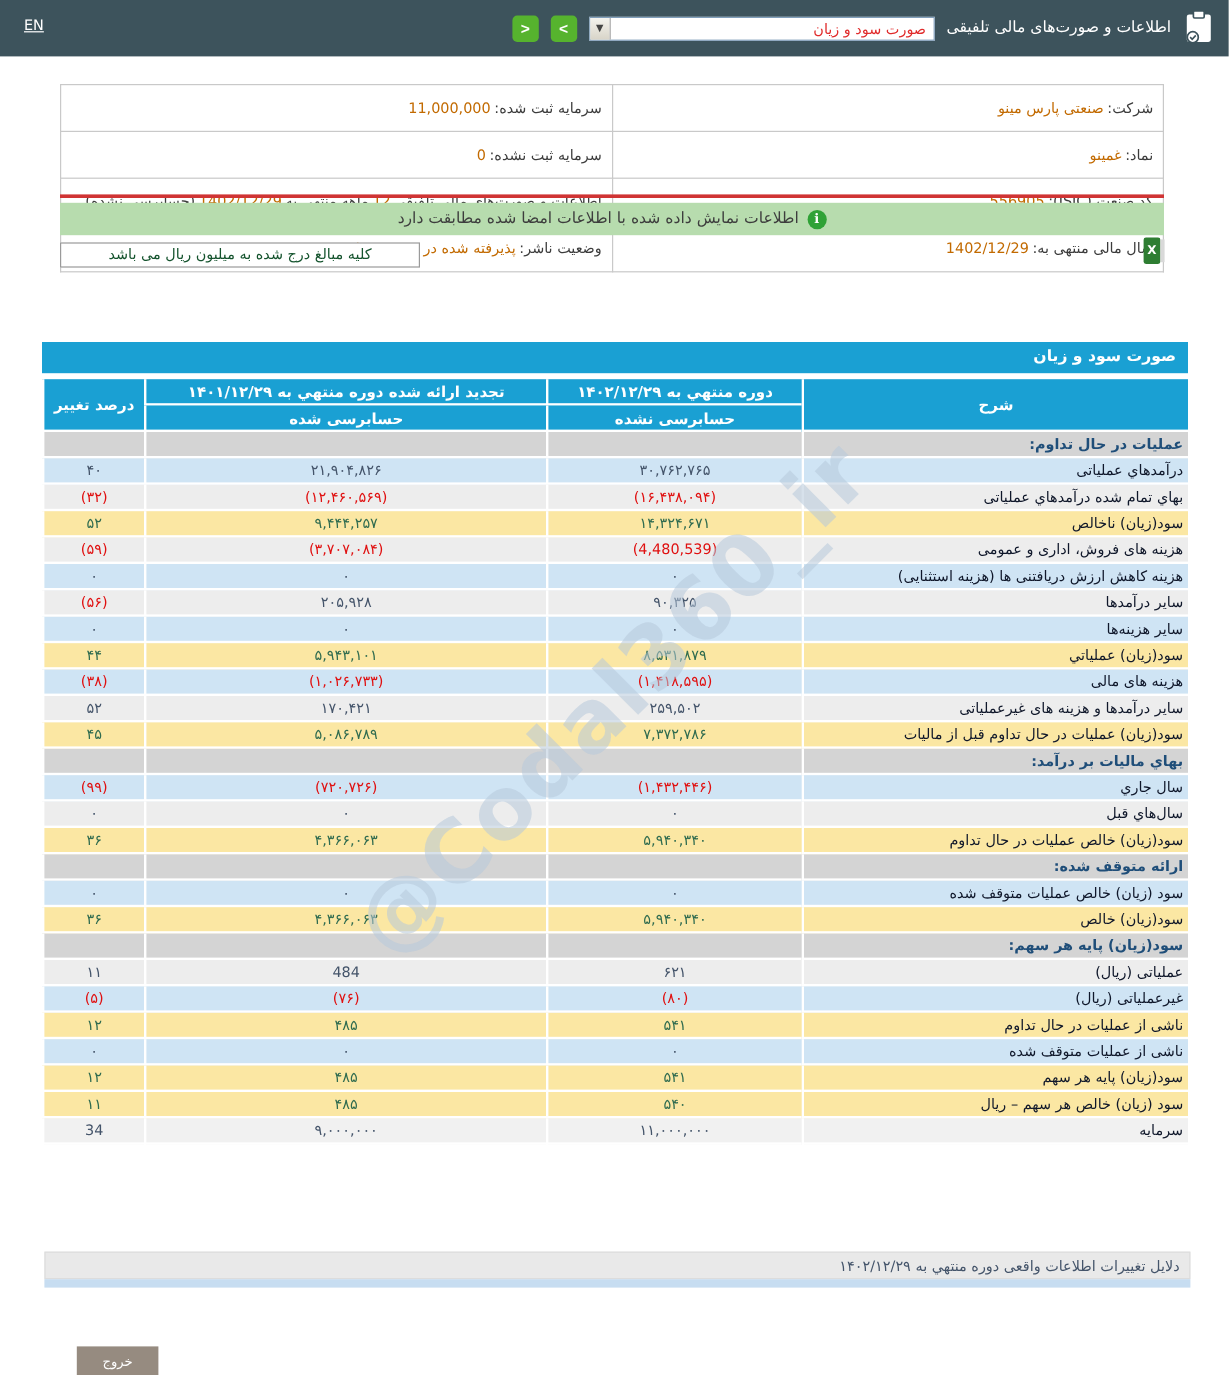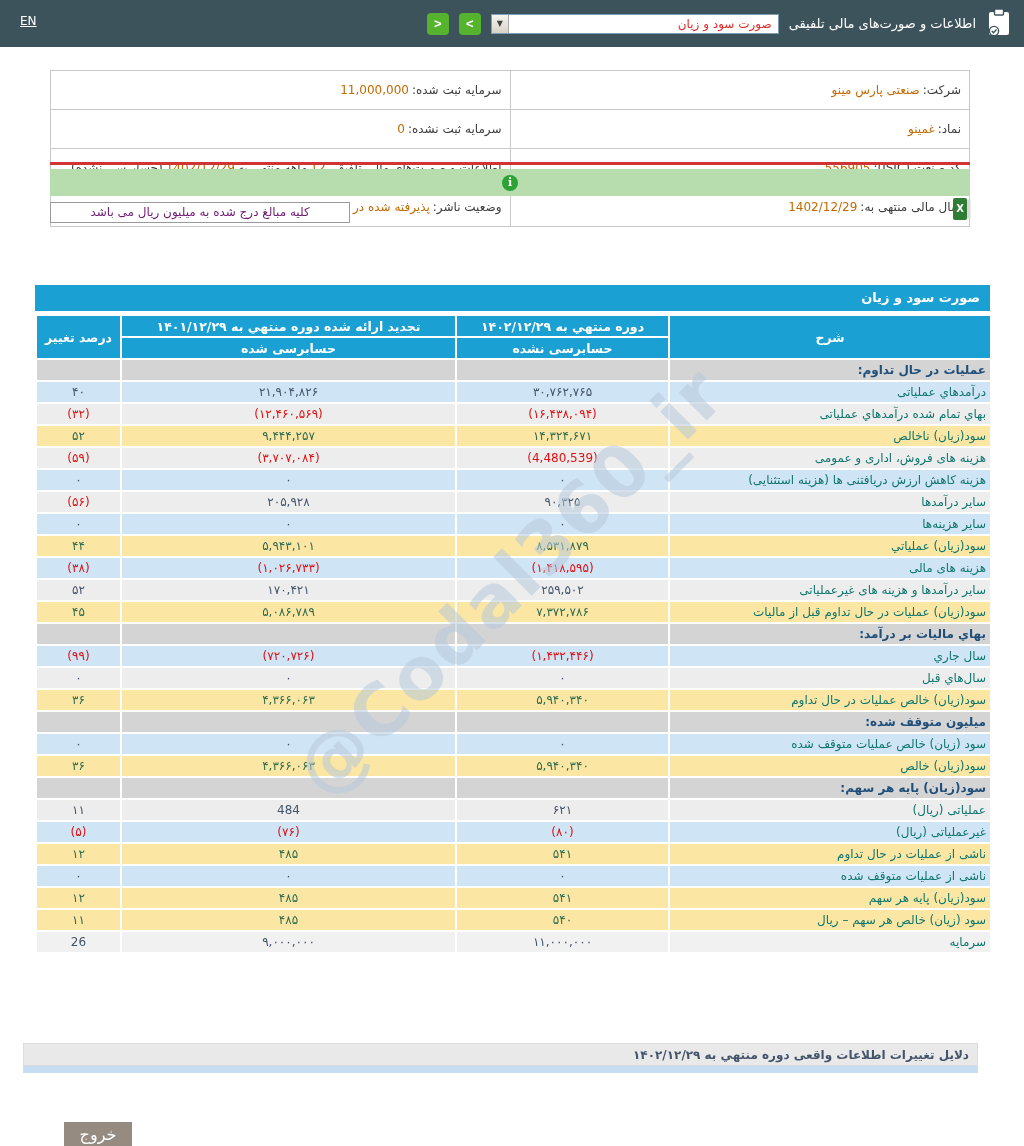--- a/index.html
+++ b/index.html
@@ -32,60 +32,60 @@
   .info-table span { margin-left:3px; }
   .red-line { position:absolute; left:50px; top:162px; width:920px; height:3px; background:#d03434; }
 
   .green-bar { position:absolute; left:50px; top:169px; width:920px; height:27px;
     background:#b7dcae; display:flex; direction:rtl; align-items:center; justify-content:center;
     gap:7px; font-size:13px; color:#3d3d3d; }
   .info-icon { width:16px; height:16px; border-radius:50%; background:#2fa236; color:#fff;
     font-size:11px; font-weight:bold; text-align:center; line-height:16px;
     font-family:"DejaVu Serif", serif; }
   .amounts-note { position:absolute; left:50px; top:202px; width:300px; height:21px;
-    border:1px solid #9a9a9a; background:#fff; font-size:12px; color:#701a75; text-align:center;
+    border:1px solid #9a9a9a; background:#fff; font-size:12px; color:#14532d; text-align:center;
     line-height:19px; direction:rtl; }
   .excel-icon { position:absolute; left:952px; top:197px; cursor:pointer; }
 
   
   .stmt-wrap { position:absolute; left:35px; top:285px; width:955px; }
   .stmt-title { height:26px; background:#1aa0d3; color:#fff; font-size:13px; font-weight:bold;
     direction:rtl; text-align:right; padding:0 10px; line-height:26px; margin-bottom:5px; }
   table.stmt { width:955px; border-collapse:separate; border-spacing:0; direction:rtl;
     table-layout:fixed; }
   table.stmt col.c-desc { width:322px; } table.stmt col.c-p1 { width:213px; }
   table.stmt col.c-p2 { width:335px; } table.stmt col.c-pct { width:85px; }
   table.stmt th { background:#1aa0d3; color:#fff; font-size:12.5px; font-weight:bold;
     border-left:2px solid #fff; border-bottom:2px solid #fff; height:22px; padding:0 4px; }
   table.stmt td { height:22px; border-left:2px solid #fff; border-bottom:2px solid #fff;
     font-size:12px; padding:0 4px; white-space:nowrap; overflow:hidden; }
-  td.lbl { text-align:right; color:#0f766e; }
+  td.lbl { text-align:right; color:#0f172a; }
   td.val, td.pct { text-align:center; color:#44546a; }
   tr.row-blue td { background:#cfe4f4; }
   tr.row-gray td { background:#ededed; }
   tr.row-plain td { background:#f1f1f1; }
   tr.row-yellow td { background:#fbe7a3; }
   tr.row-yellow td.val, tr.row-yellow td.pct { color:#2f6b4f; }
   tr.row-section td { background:#d4d4d4;padding-left:16px; }
   tr.row-section td.lbl { color:#1f4e79; font-weight:bold; }
   td.neg { color:#e01010 !important; }
 
   .watermark { position:absolute; left:180px; top:540px; width:660px; text-align:center;
     transform:rotate(-45deg); font-size:72px; font-weight:bold; letter-spacing:2px;
     color:rgba(183,201,219,0.55); pointer-events:none; z-index:10; direction:ltr; }
 
   
-  .footnotes { position:absolute; left:23px; top:1043px; width:955px;font-weight:bold; }
+  .footnotes { position:absolute; left:37px; top:1043px; width:955px; }
   .fn-bar { height:23px; background:#e9e9e9; border:1px solid #dcdcdc; direction:rtl;
     text-align:right; font-size:12px; color:#44546a; line-height:22px; padding:0 8px;
     cursor:pointer; }
   .fn-strip { height:7px; background:#c7ddf1; margin-bottom:6px; }
 
   .exit-btn { position:absolute; left:64px; top:1122px; width:68px; height:24px;
-    background:#968b80; border:none; color:#fff; font-size:16px; cursor:pointer;
+    background:#968b80; border:none; color:#fff; font-size:11px; cursor:pointer;
     font-family:Liberation Sans, sans-serif; }
 </style>
 </head>
 <body>
 
 <div class="page">
 
   <div class="topbar">
     <a class="en-link">EN</a>
     <div class="topbar-right">
@@ -144,20 +144,21 @@
           <td>
             <span>وضعیت ناشر:</span><span class="val">پذیرفته شده در بورس تهران</span><span></span><span class="val"></span><span></span>
           </td>
         </tr>
       </tbody>
   </table>
   <div class="red-line"></div>
 
   <div class="green-bar">
     <span class="info-icon">i</span>
+    <span>اطلاعات نمایش داده شده با اطلاعات امضا شده مطابقت دارد</span>
   </div>
 
   <div class="amounts-note">کلیه مبالغ درج شده به میلیون ریال می باشد</div>
 
   <span class="excel-icon">
     <svg width="20" height="24" viewBox="0 0 20 24">
       <rect x="1" y="1" width="14" height="22" rx="2" fill="#2e7d32"></rect>
       <rect x="15" y="2.5" width="3.5" height="19" fill="#d9d9d9"></rect>
       <text x="8" y="15" fill="#ffffff" font-size="10" text-anchor="middle" font-weight="bold" font-family="DejaVu Sans, sans-serif">X</text>
     </svg>
@@ -292,21 +293,21 @@
           </tr>
 
           <tr class="row-yellow">
             <td class="lbl">سود(زیان) خالص عملیات در حال تداوم</td>
             <td class="val">۵,۹۴۰,۳۴۰</td>
             <td class="val">۴,۳۶۶,۰۶۳</td>
             <td class="pct">۳۶</td>
           </tr>
 
           <tr class="row-section">
-            <td class="lbl">میلیون متوقف شده:</td>
+            <td class="lbl">ارائه متوقف شده:</td>
             <td class="val"></td>
             <td class="val"></td>
             <td class="pct"></td>
           </tr>
 
           <tr class="row-blue">
             <td class="lbl">سود (زیان) خالص عملیات متوقف شده</td>
             <td class="val">۰</td>
             <td class="val">۰</td>
             <td class="pct">۰</td>
@@ -365,21 +366,21 @@
             <td class="lbl">سود (زیان) خالص هر سهم – ریال</td>
             <td class="val">۵۴۰</td>
             <td class="val">۴۸۵</td>
             <td class="pct">۱۱</td>
           </tr>
 
           <tr class="row-plain">
             <td class="lbl">سرمایه</td>
             <td class="val">۱۱,۰۰۰,۰۰۰</td>
             <td class="val">۹,۰۰۰,۰۰۰</td>
-            <td class="pct">26</td>
+            <td class="pct">34</td>
           </tr>
         </tbody>
     </table>
   </div>
 
   <div class="watermark">@Codal360_ir</div>
 
   <div class="footnotes">
 
       <div>

